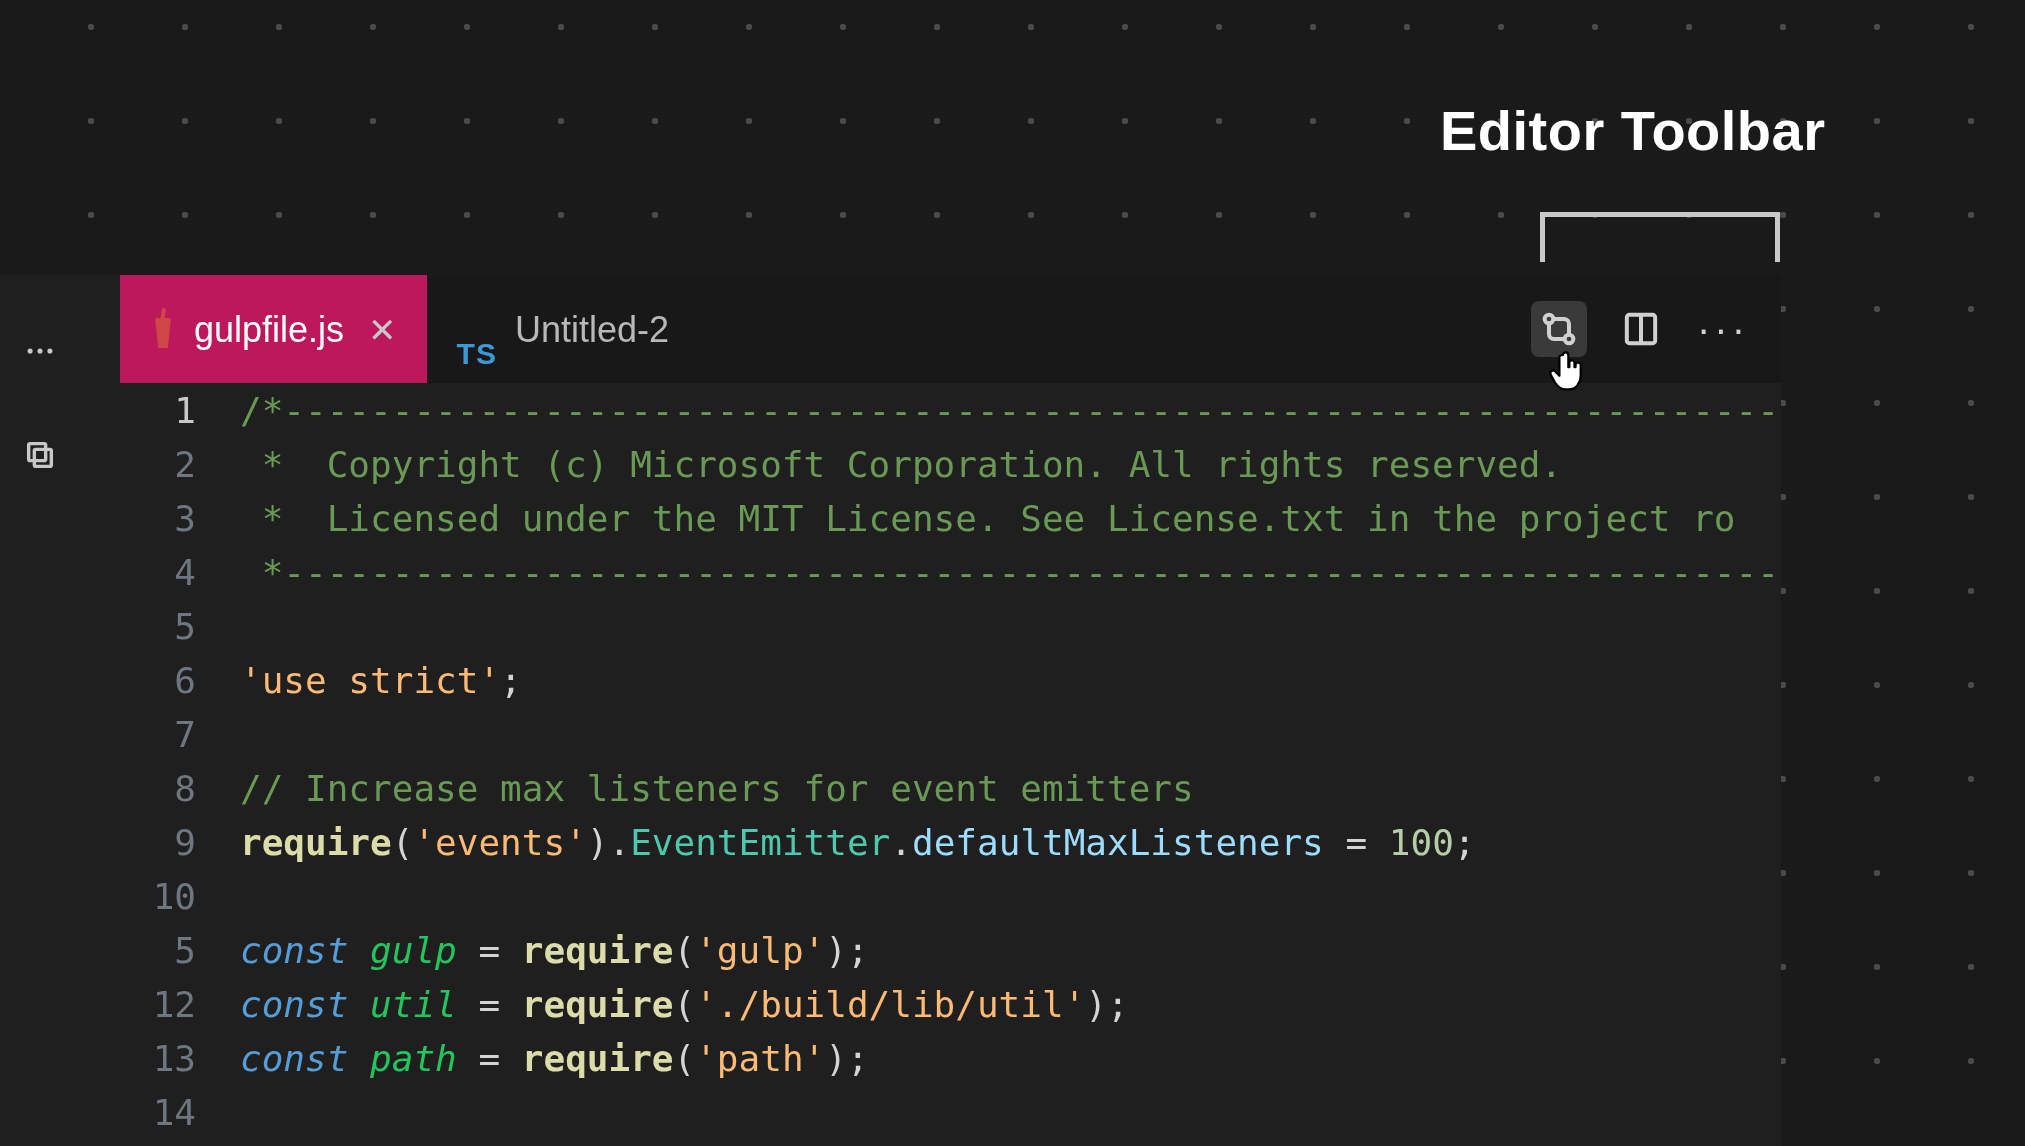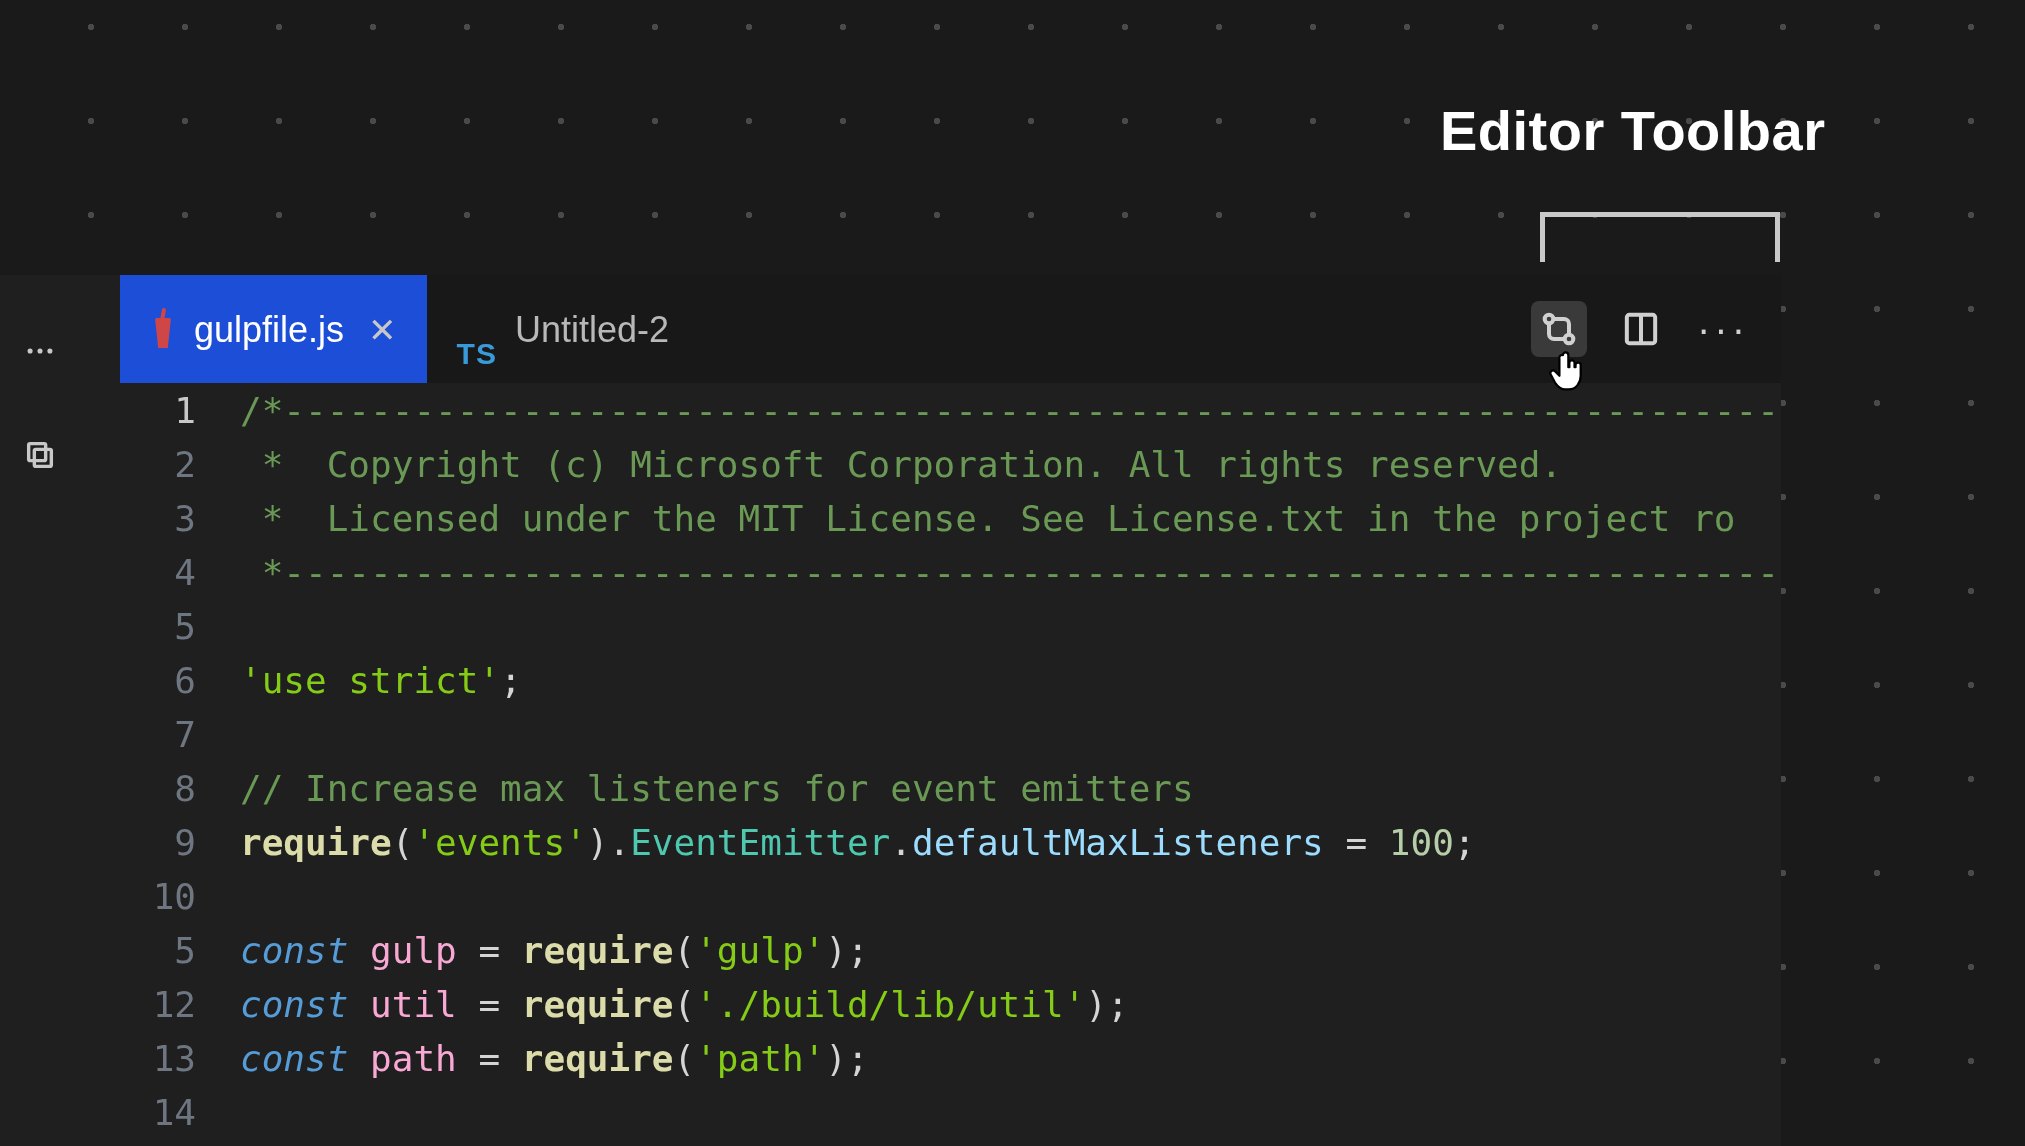--- a/index.html
+++ b/index.html
@@ -85,21 +85,21 @@
     display: flex;
     align-items: center;
     gap: 18px;
     padding: 0 30px;
     font-size: 36px;
     color: #b8b8b8;
     cursor: pointer;
     border-top: 2px solid transparent;
   }
   .tab.active {
-    background: #1d4ed8;
+    background: #be185d;
     color: #ffffff;
   }
   .tab .close-x {
     color: #c8c8c8;
     font-size: 34px;
     margin-left: 6px;
   }
   .gulp-icon {
     width: 26px;
     height: 40px;
@@ -191,24 +191,24 @@
   .ln {
     width: 120px;
     text-align: right;
     padding-right: 44px;
     color: #6e7681;
     flex-shrink: 0;
   }
   .ln.current { color: #c8c8c8; }
   .code { color: #d0d0d0; }
   .tok-comment { color: #6a9955; }
-  .tok-string  { color: #84cc16; margin-top: 13px; }
+  .tok-string  { color: #fdba74; margin-top: 13px; }
   .tok-keyword { color: #569cd6; font-style: italic; }
   .tok-number  { color: #b5cea8; }
-  .tok-ident   { color: #f9a8d4; }
+  .tok-ident   { color: #22c55e; font-style: italic; }
   .tok-func    { color: #dcdcaa; font-weight: bold; }
   .tok-type    { color: #4ec9b0; }
   .tok-punct   { color: #d4d4d4; }
   .tok-prop    { color: #9cdcfe; }
 </style>
 </head>
 <body>
 
 <div class="dot-layer"></div>
 

